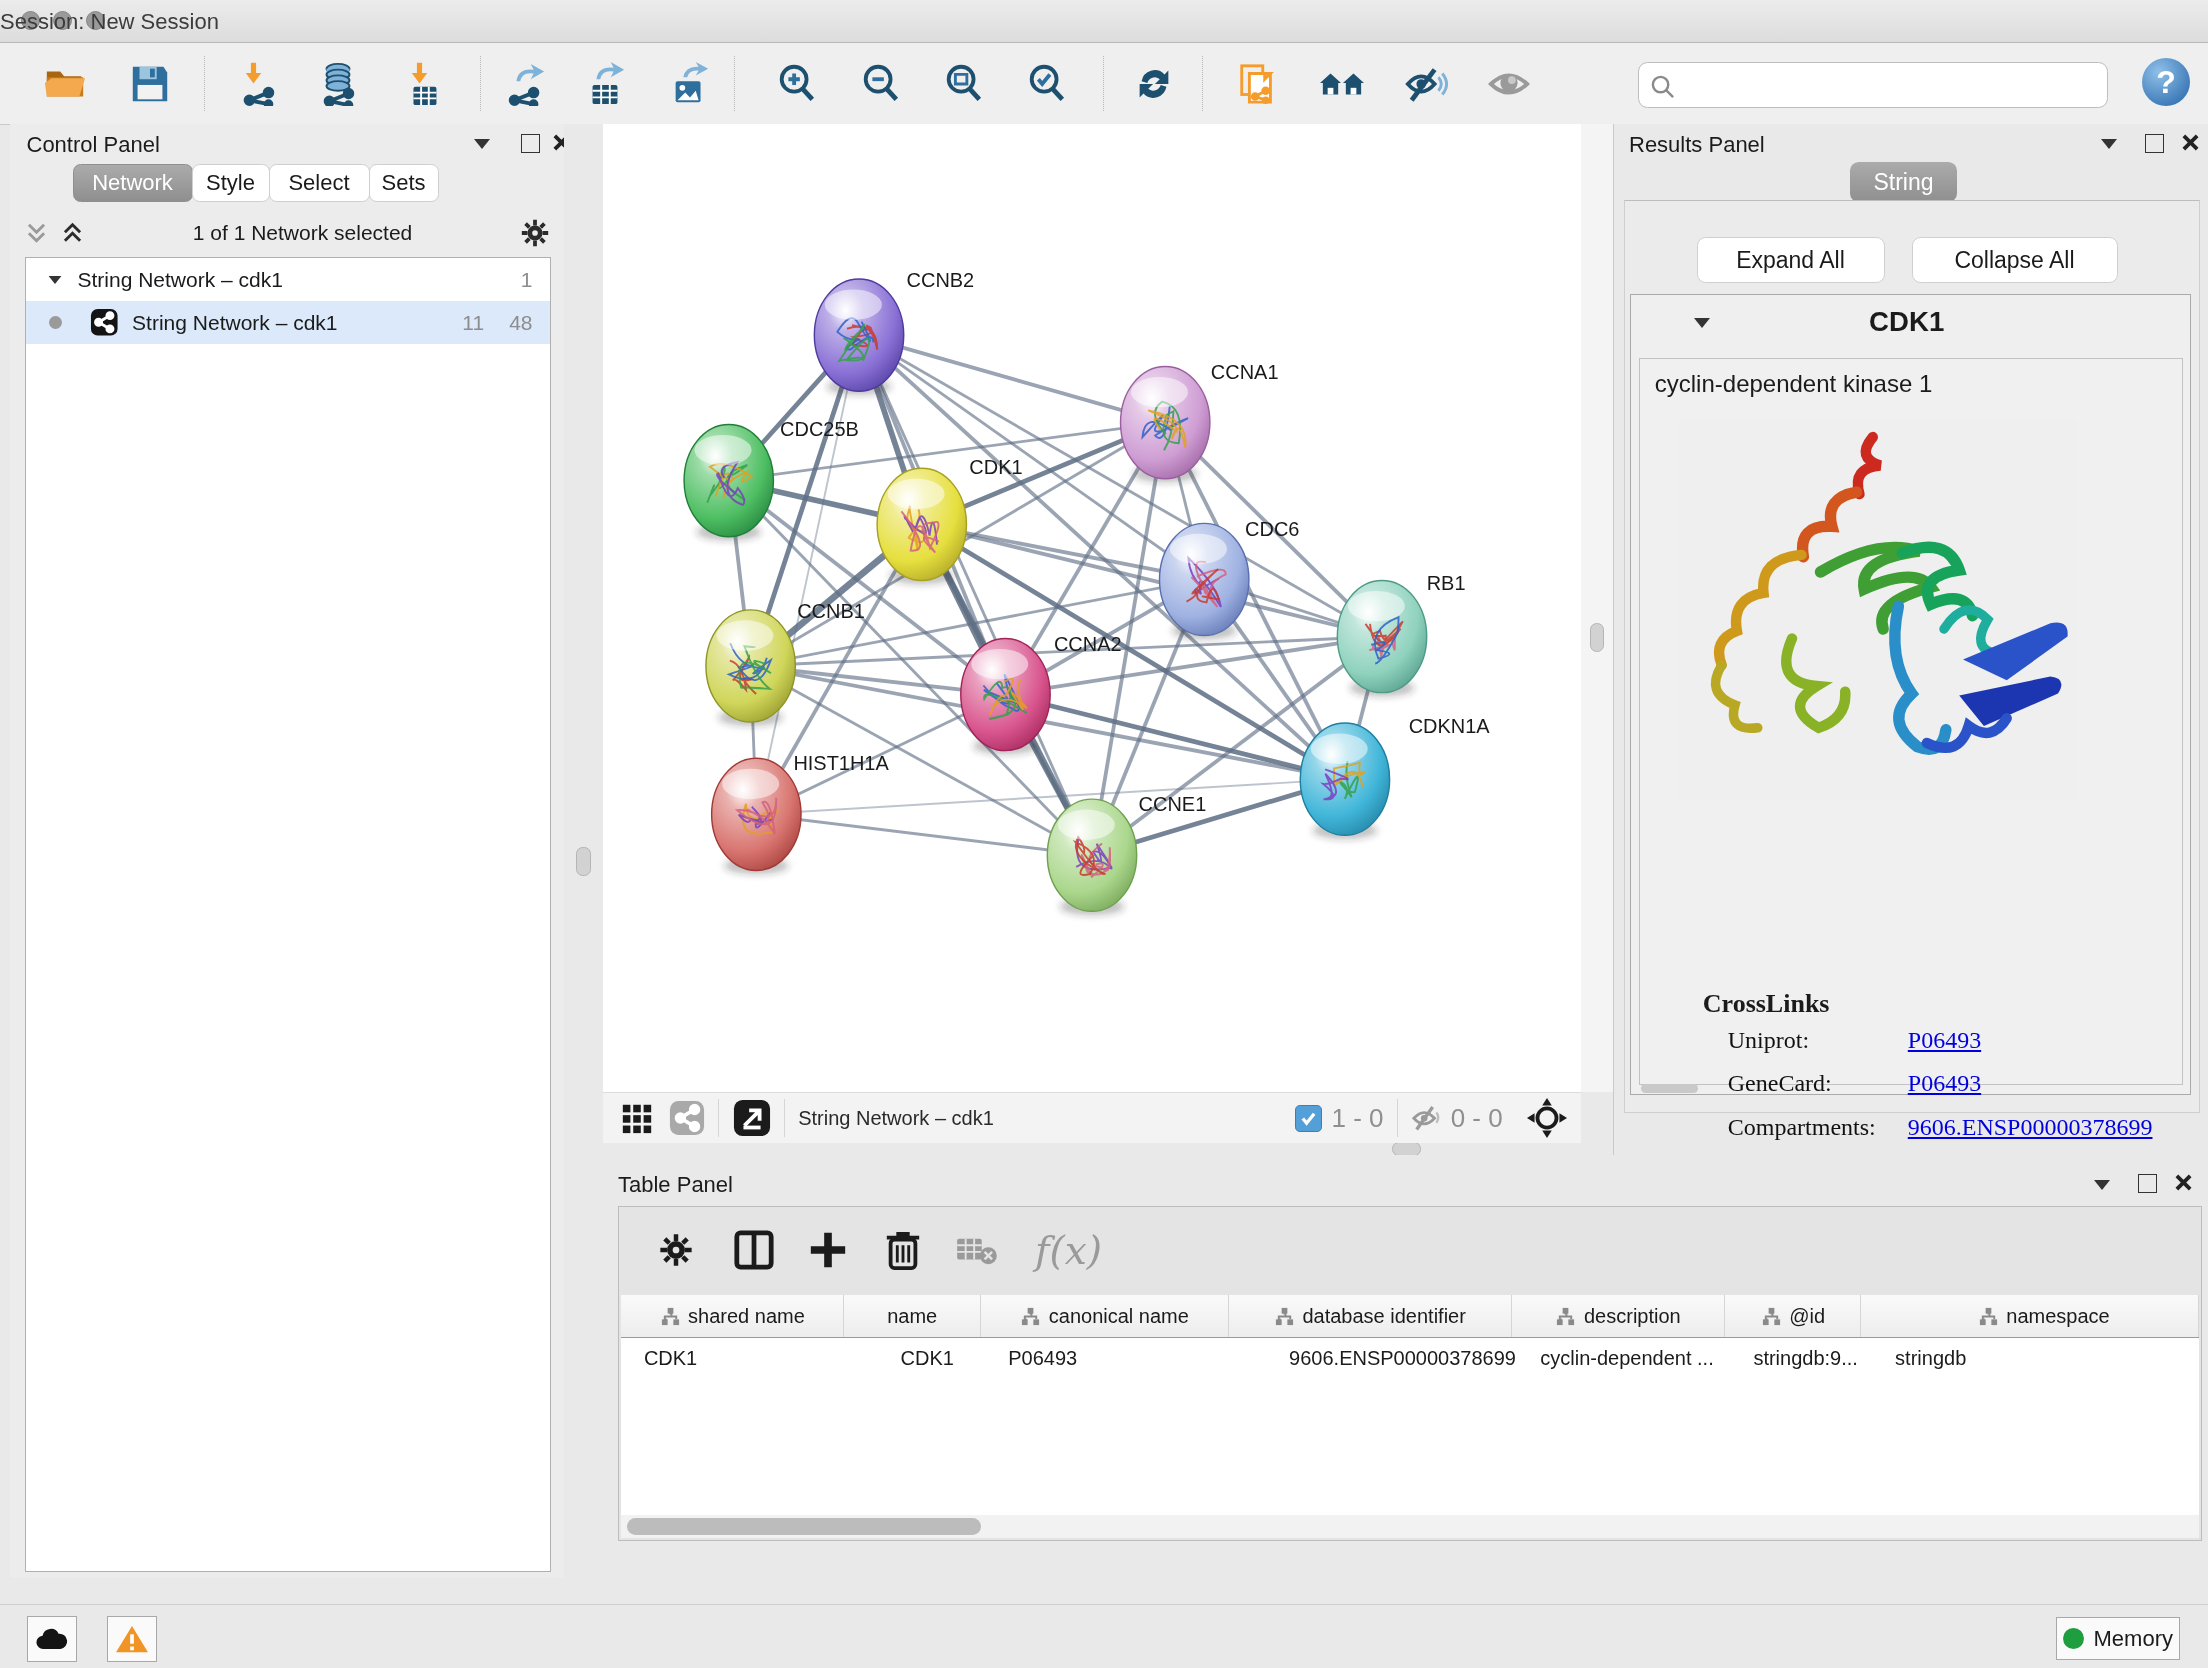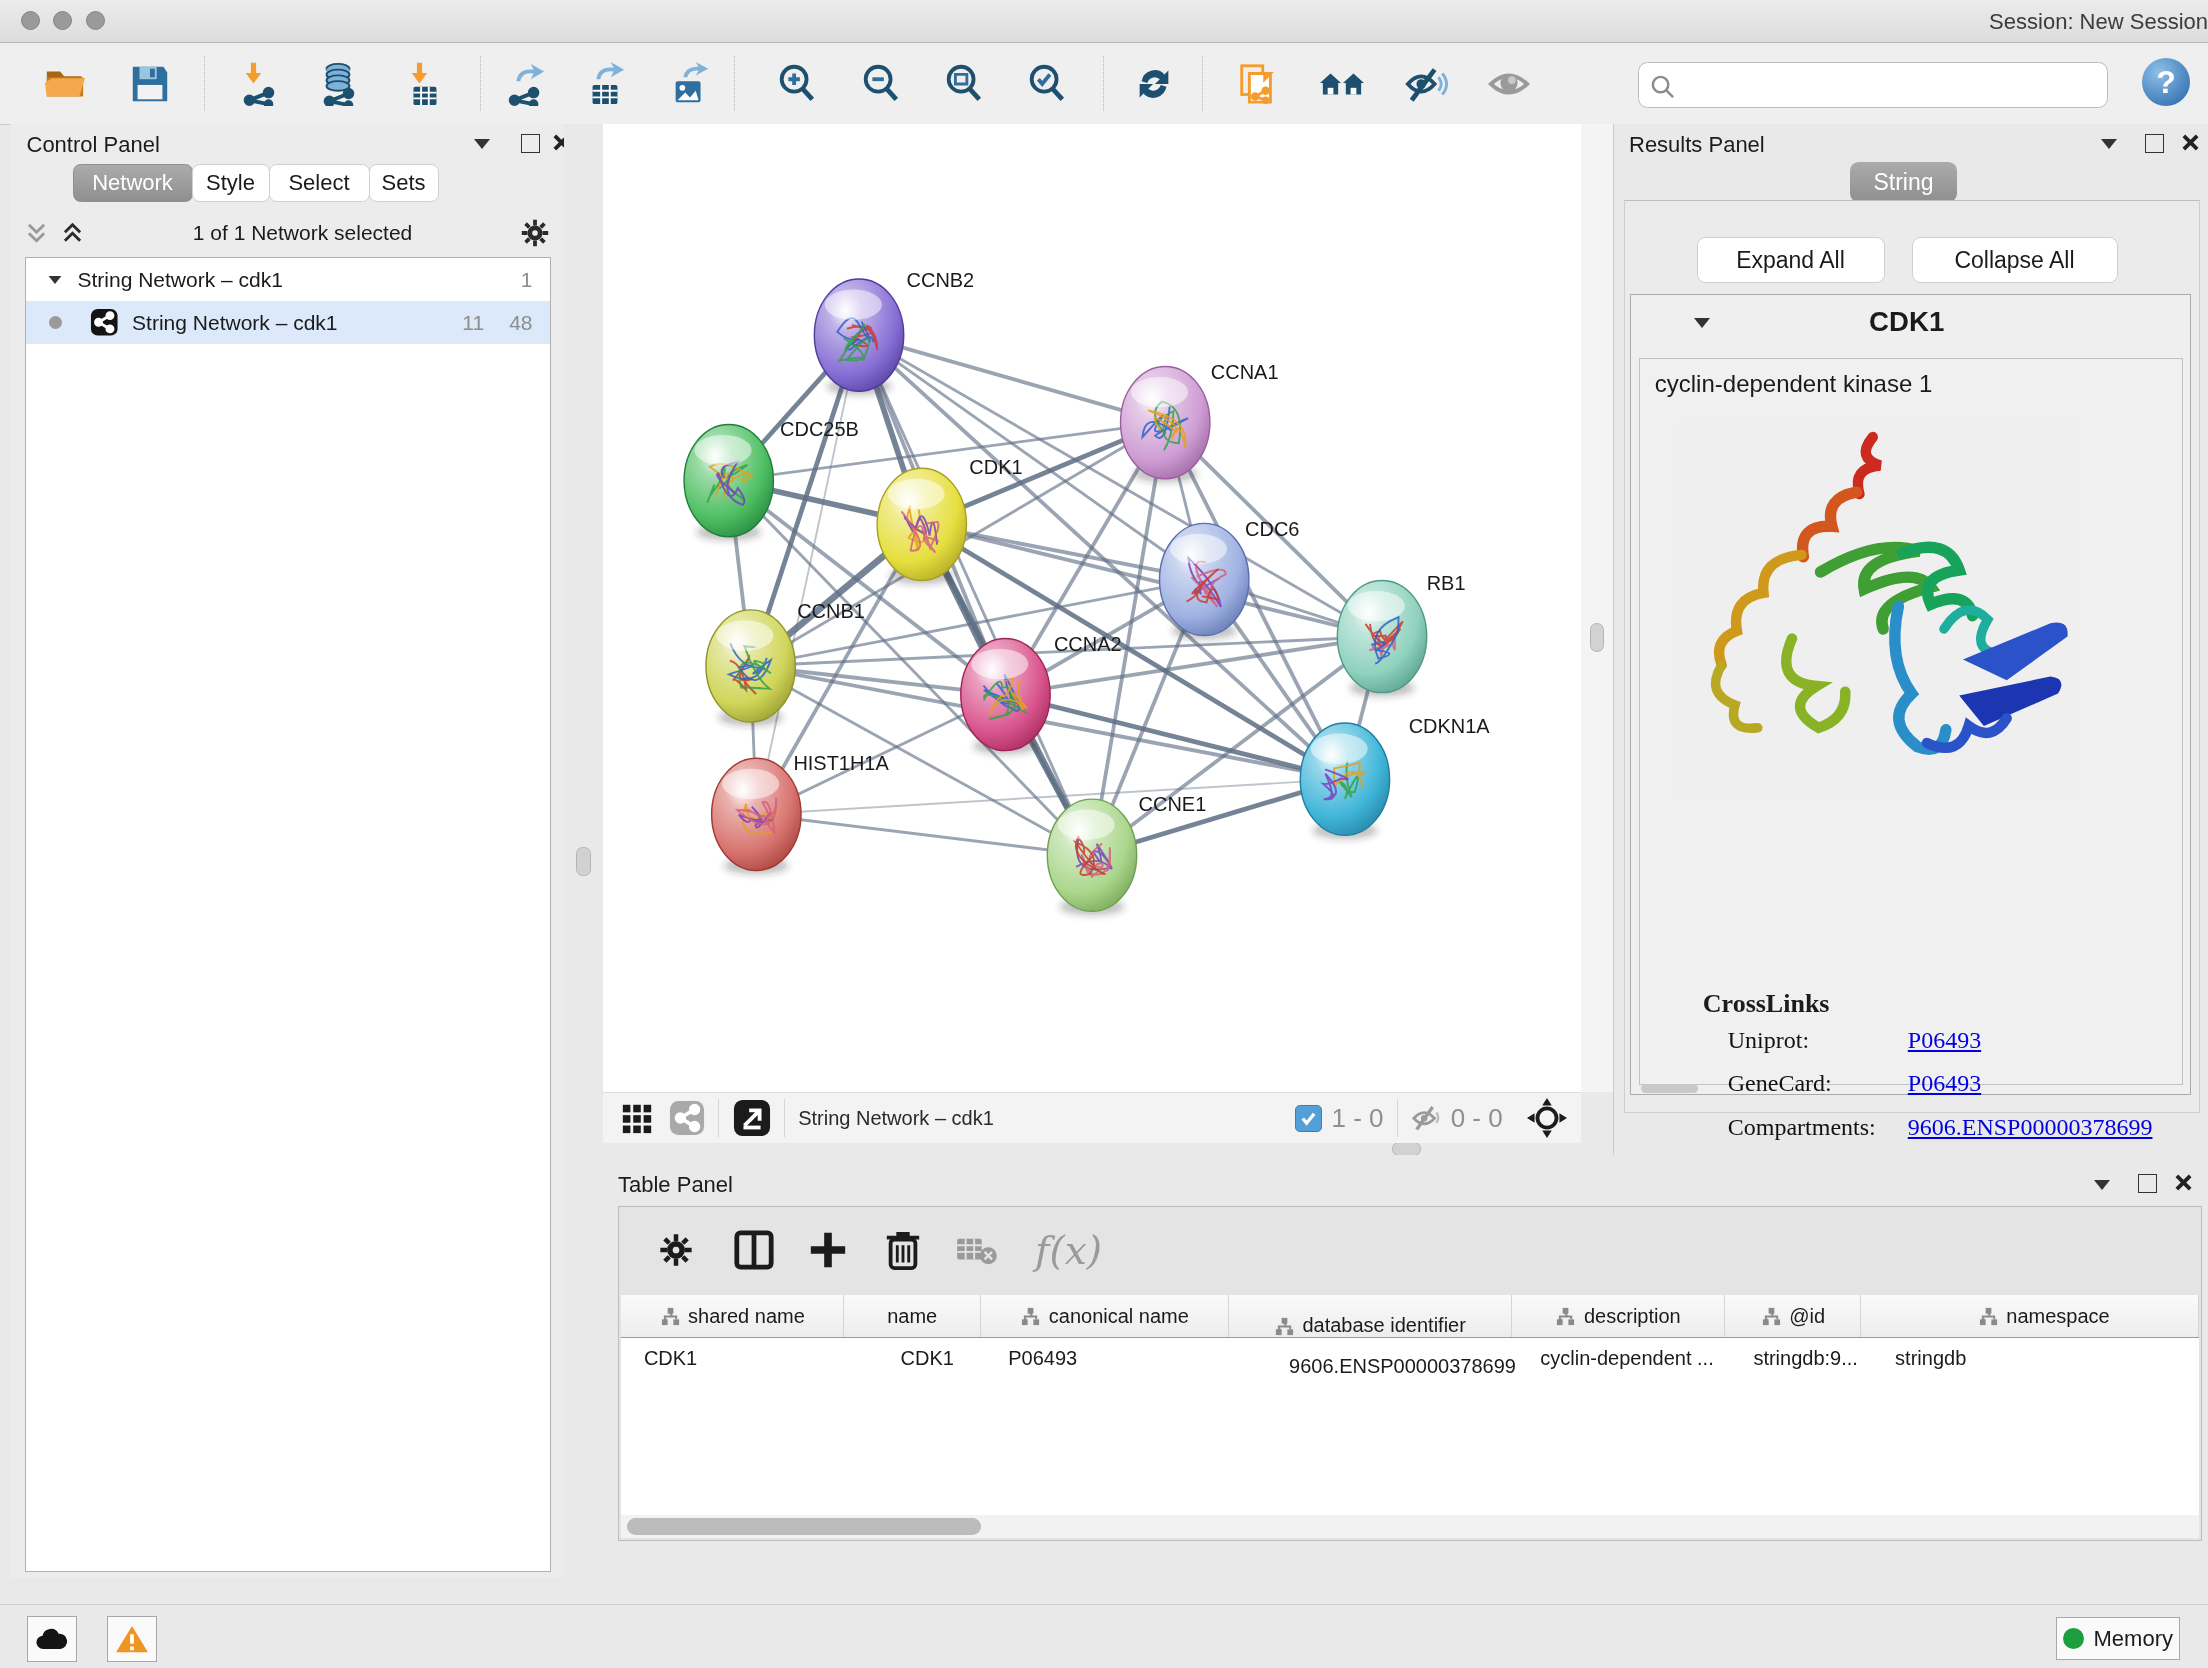--- a/index.html
+++ b/index.html
@@ -3,21 +3,21 @@
 <meta charset="utf-8">
 <style>
   html,body{margin:0;padding:0;}
   body{width:2208px;height:1668px;position:relative;background:#e9e9e9;
        font-family:"Liberation Sans",sans-serif;overflow:hidden;color:#1b1b1b;}
   .abs{position:absolute;}
   
   #titlebar{left:0;top:0;width:2208px;height:42px;
     background:linear-gradient(#ececec,#dcdcdc);border-bottom:1px solid #b9b9b9;}
   .tl{width:17px;height:17px;border-radius:50%;background:#9a9a9a;border:1px solid #858585;top:11.4px;}
-  #win-title{width:100%;text-align:right;top:8.6px;font-size:22px;color:#3c3c3c;}
+  #win-title{width:100%;text-align:left;top:8.6px;font-size:22px;color:#3c3c3c;}
   
   #toolbar{left:0;top:43px;width:2208px;height:81px;background:#efefef;border-bottom:1px solid #c9c9c9;}
   .tbtn{top:17px;width:48px;height:48px;display:flex;align-items:center;justify-content:center;}
   .tsep{top:13.3px;width:0;height:55px;border-left:1.9px dotted #b9b9b9;}
   #search-wrap{left:1638px;top:19px;width:468px;height:44px;background:#fff;border:1px solid #bdbdbd;border-radius:9.5px;}
   #search-input{position:absolute;left:42px;top:2.9px;width:409px;height:34px;border:none;outline:none;font-size:21px;background:transparent;}
   #help-btn{left:2142px;top:15px;width:48px;height:48px;border-radius:50%;
     background:radial-gradient(circle at 35% 30%, #8fc0e8, #3d7ab8 75%);color:#fff;font-size:32px;font-weight:bold;
     display:flex;align-items:center;justify-content:center;}
   
@@ -60,21 +60,21 @@
   .xl-link{font-size:24px;color:#0000e0;text-decoration:underline;}
   
   #table-panel{left:603px;top:1155px;width:1605px;height:449px;background:#e9e9e9;}
   #tp-box{left:15px;top:51px;width:1582px;height:333px;background:#e4e4e4;border:1px solid #bdbdbd;}
   #tp-toolbar{left:0;top:0;width:100%;height:86px;display:flex;align-items:center;}
   #tp-table{left:1.9px;top:88px;width:1578px;height:221px;background:#fff;overflow:hidden;}
   .th-row{display:flex;height:42px;background:linear-gradient(#fafafa,#ededed);border-bottom:1.9px solid #9a9a9a;}
   .th{display:flex;align-items:center;justify-content:center;gap:7.6px;font-size:20px;border-right:1px solid #d5d5d5;box-sizing:border-box;}
   .td-row{display:flex;height:40px;}
   .td{font-size:20px;display:flex;align-items:center;padding-left:23px;box-sizing:border-box;}
-  .c0{width:254px;}.c1{width:155px;}.c2{width:282px;}.c3{width:321px;align-items:flex-end;}.c4{width:243px;}.c5{width:154px;}.c6{width:380px;}
+  .c0{width:254px;}.c1{width:155px;}.c2{width:282px;}.c3{width:321px;}.c4{width:243px;}.c5{width:154px;}.c6{width:380px;}
   #hscroll{left:1.9px;top:308px;width:1578px;height:23px;background:#f2f2f2;}
   #hthumb{left:5.7px;top:2.9px;width:354px;height:17px;border-radius:8.6px;background:#bcbcbc;}
   #tp-tabs{left:525px;top:395px;display:flex;}
   .bigtab{height:44px;border:1px solid #cfcfcf;background:#fff;font-size:23px;display:flex;align-items:center;justify-content:center;border-radius:8.6px;margin-right:-1px;}
   .bigtab.active{background:linear-gradient(#ababab,#8f8f8f);color:#fff;border-color:#8f8f8f;}
   
   #statusbar{left:0;top:1604px;width:2208px;height:65px;background:#e9e9e9;border-top:1px solid #cfcfcf;}
   .sb-btn{top:10.5px;width:48px;height:44px;background:#fafafa;border:1.9px solid #a8a8a8;display:flex;align-items:center;justify-content:center;}
   #memory-btn{left:2056px;top:12.4px;width:122px;height:41px;background:#fafafa;border:1.9px solid #a8a8a8;
     display:flex;align-items:center;justify-content:center;gap:9.5px;font-size:22px;}

